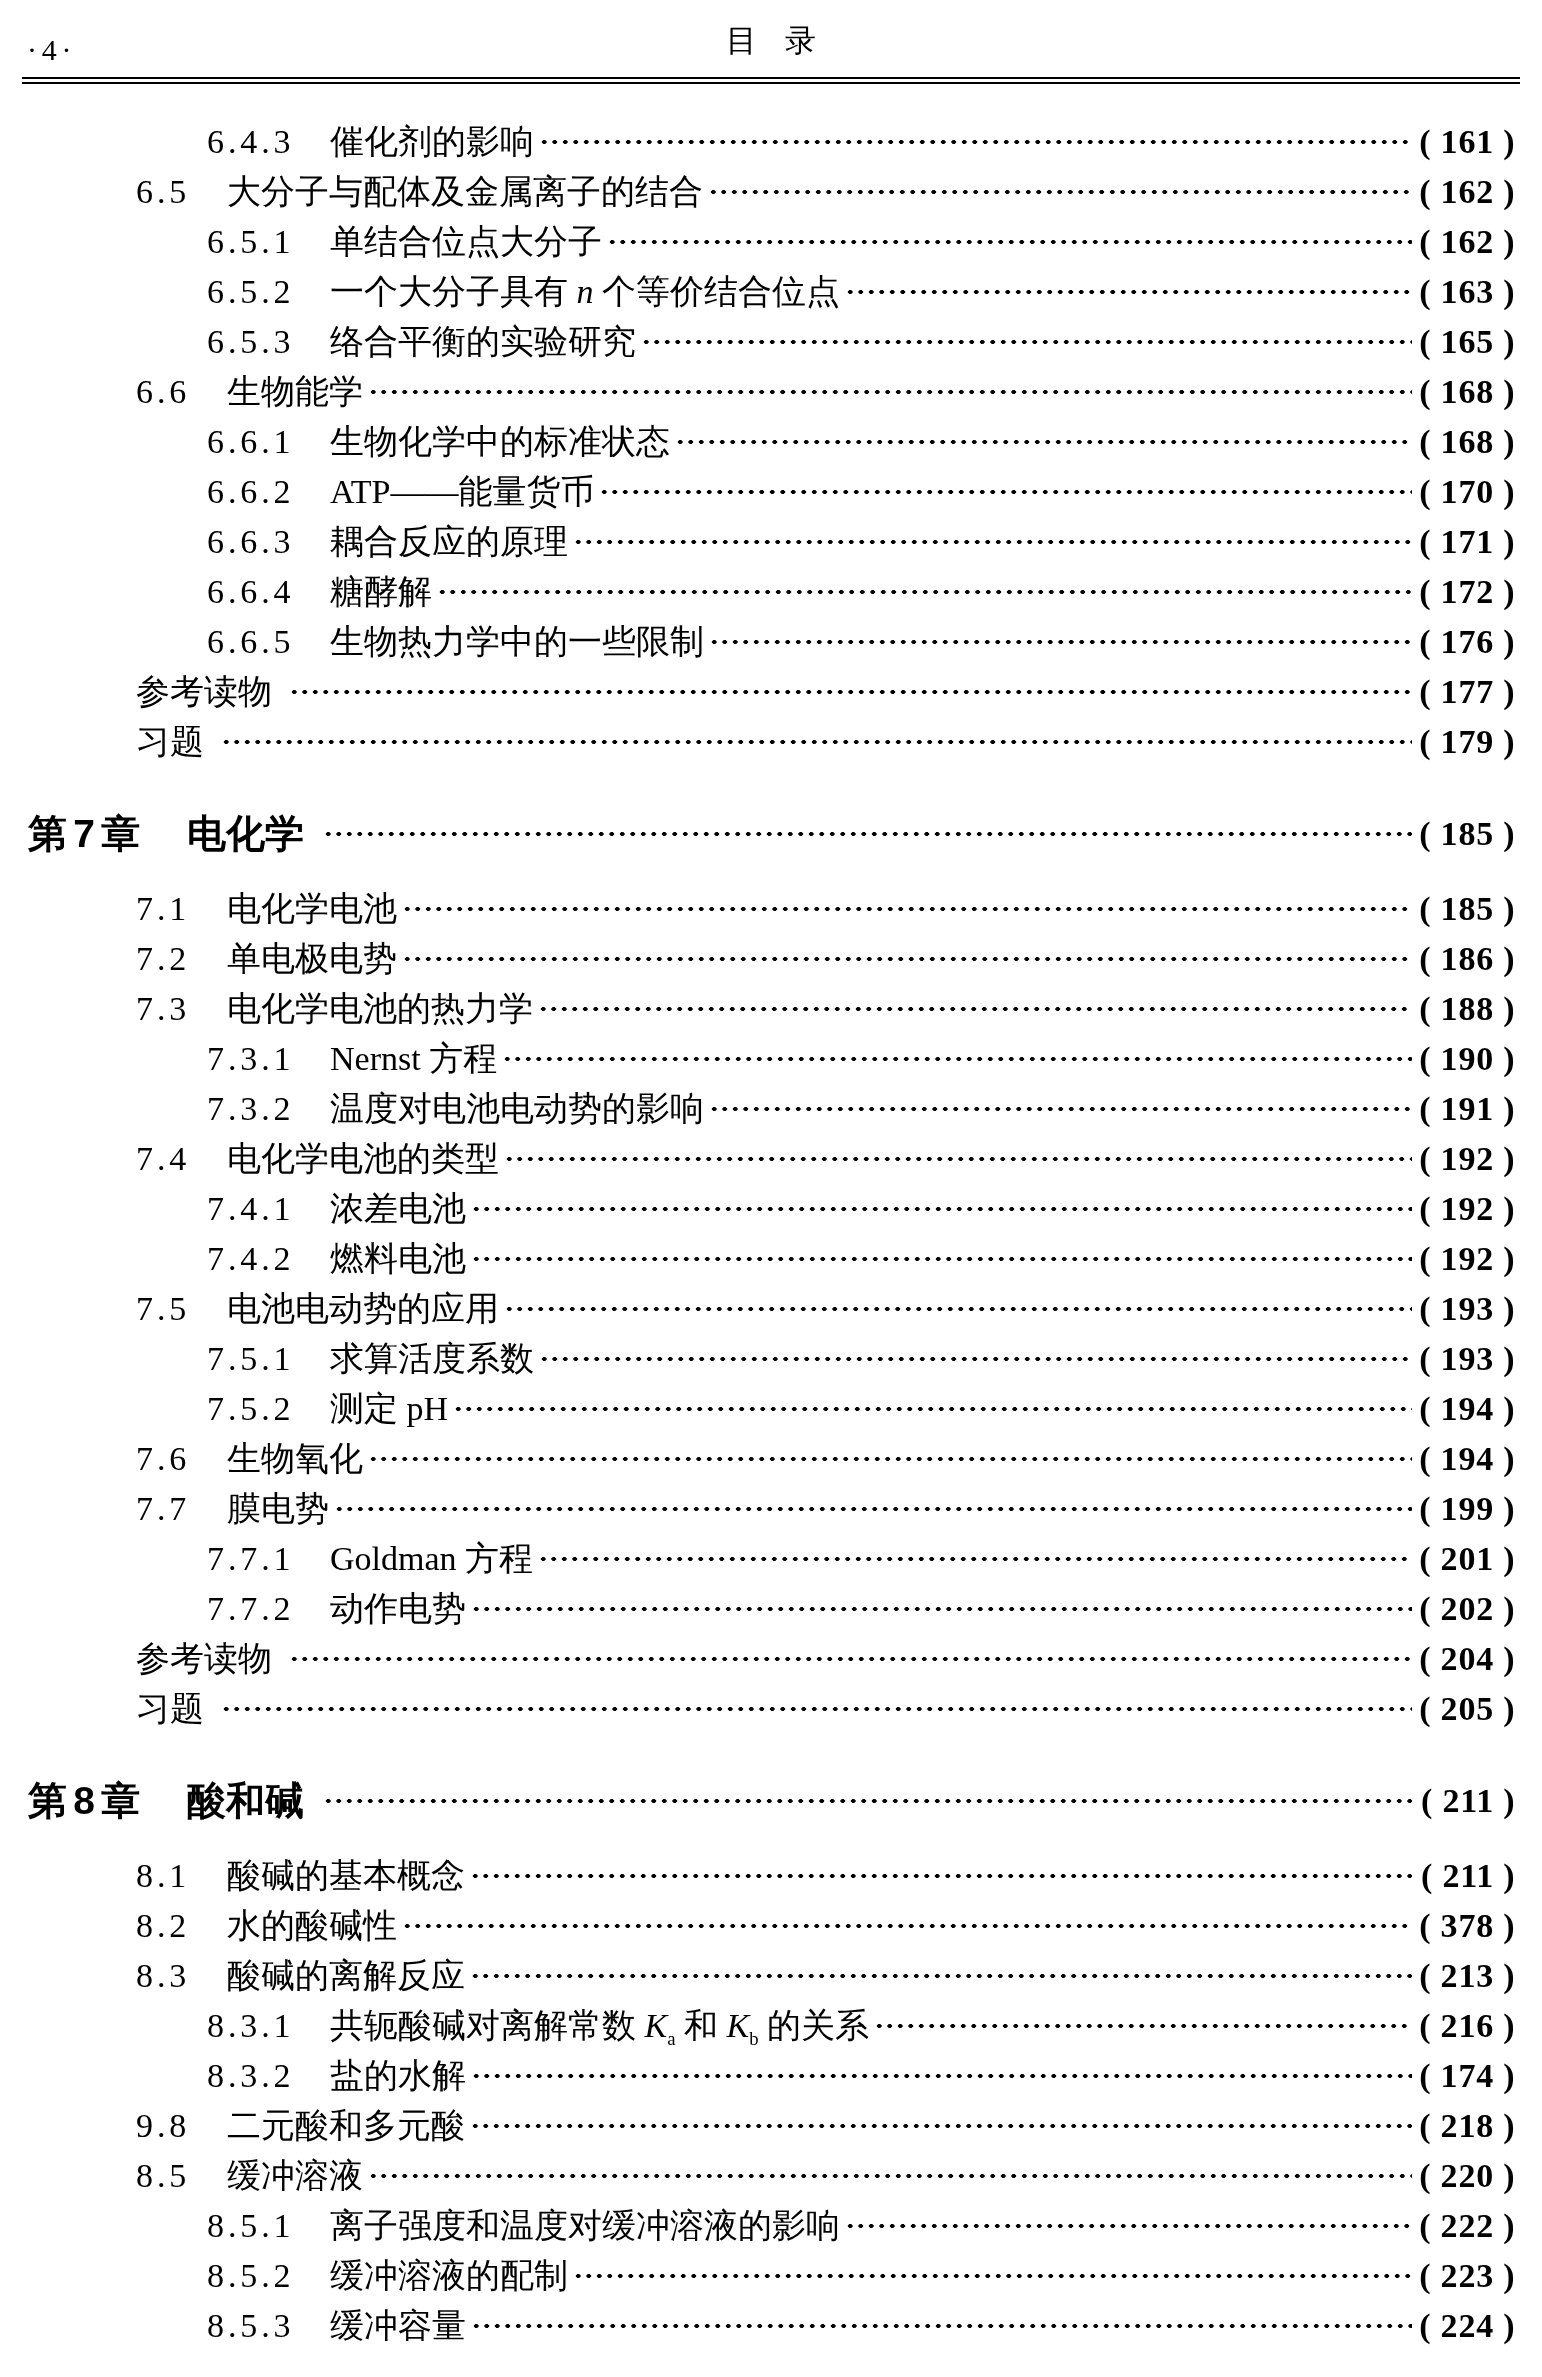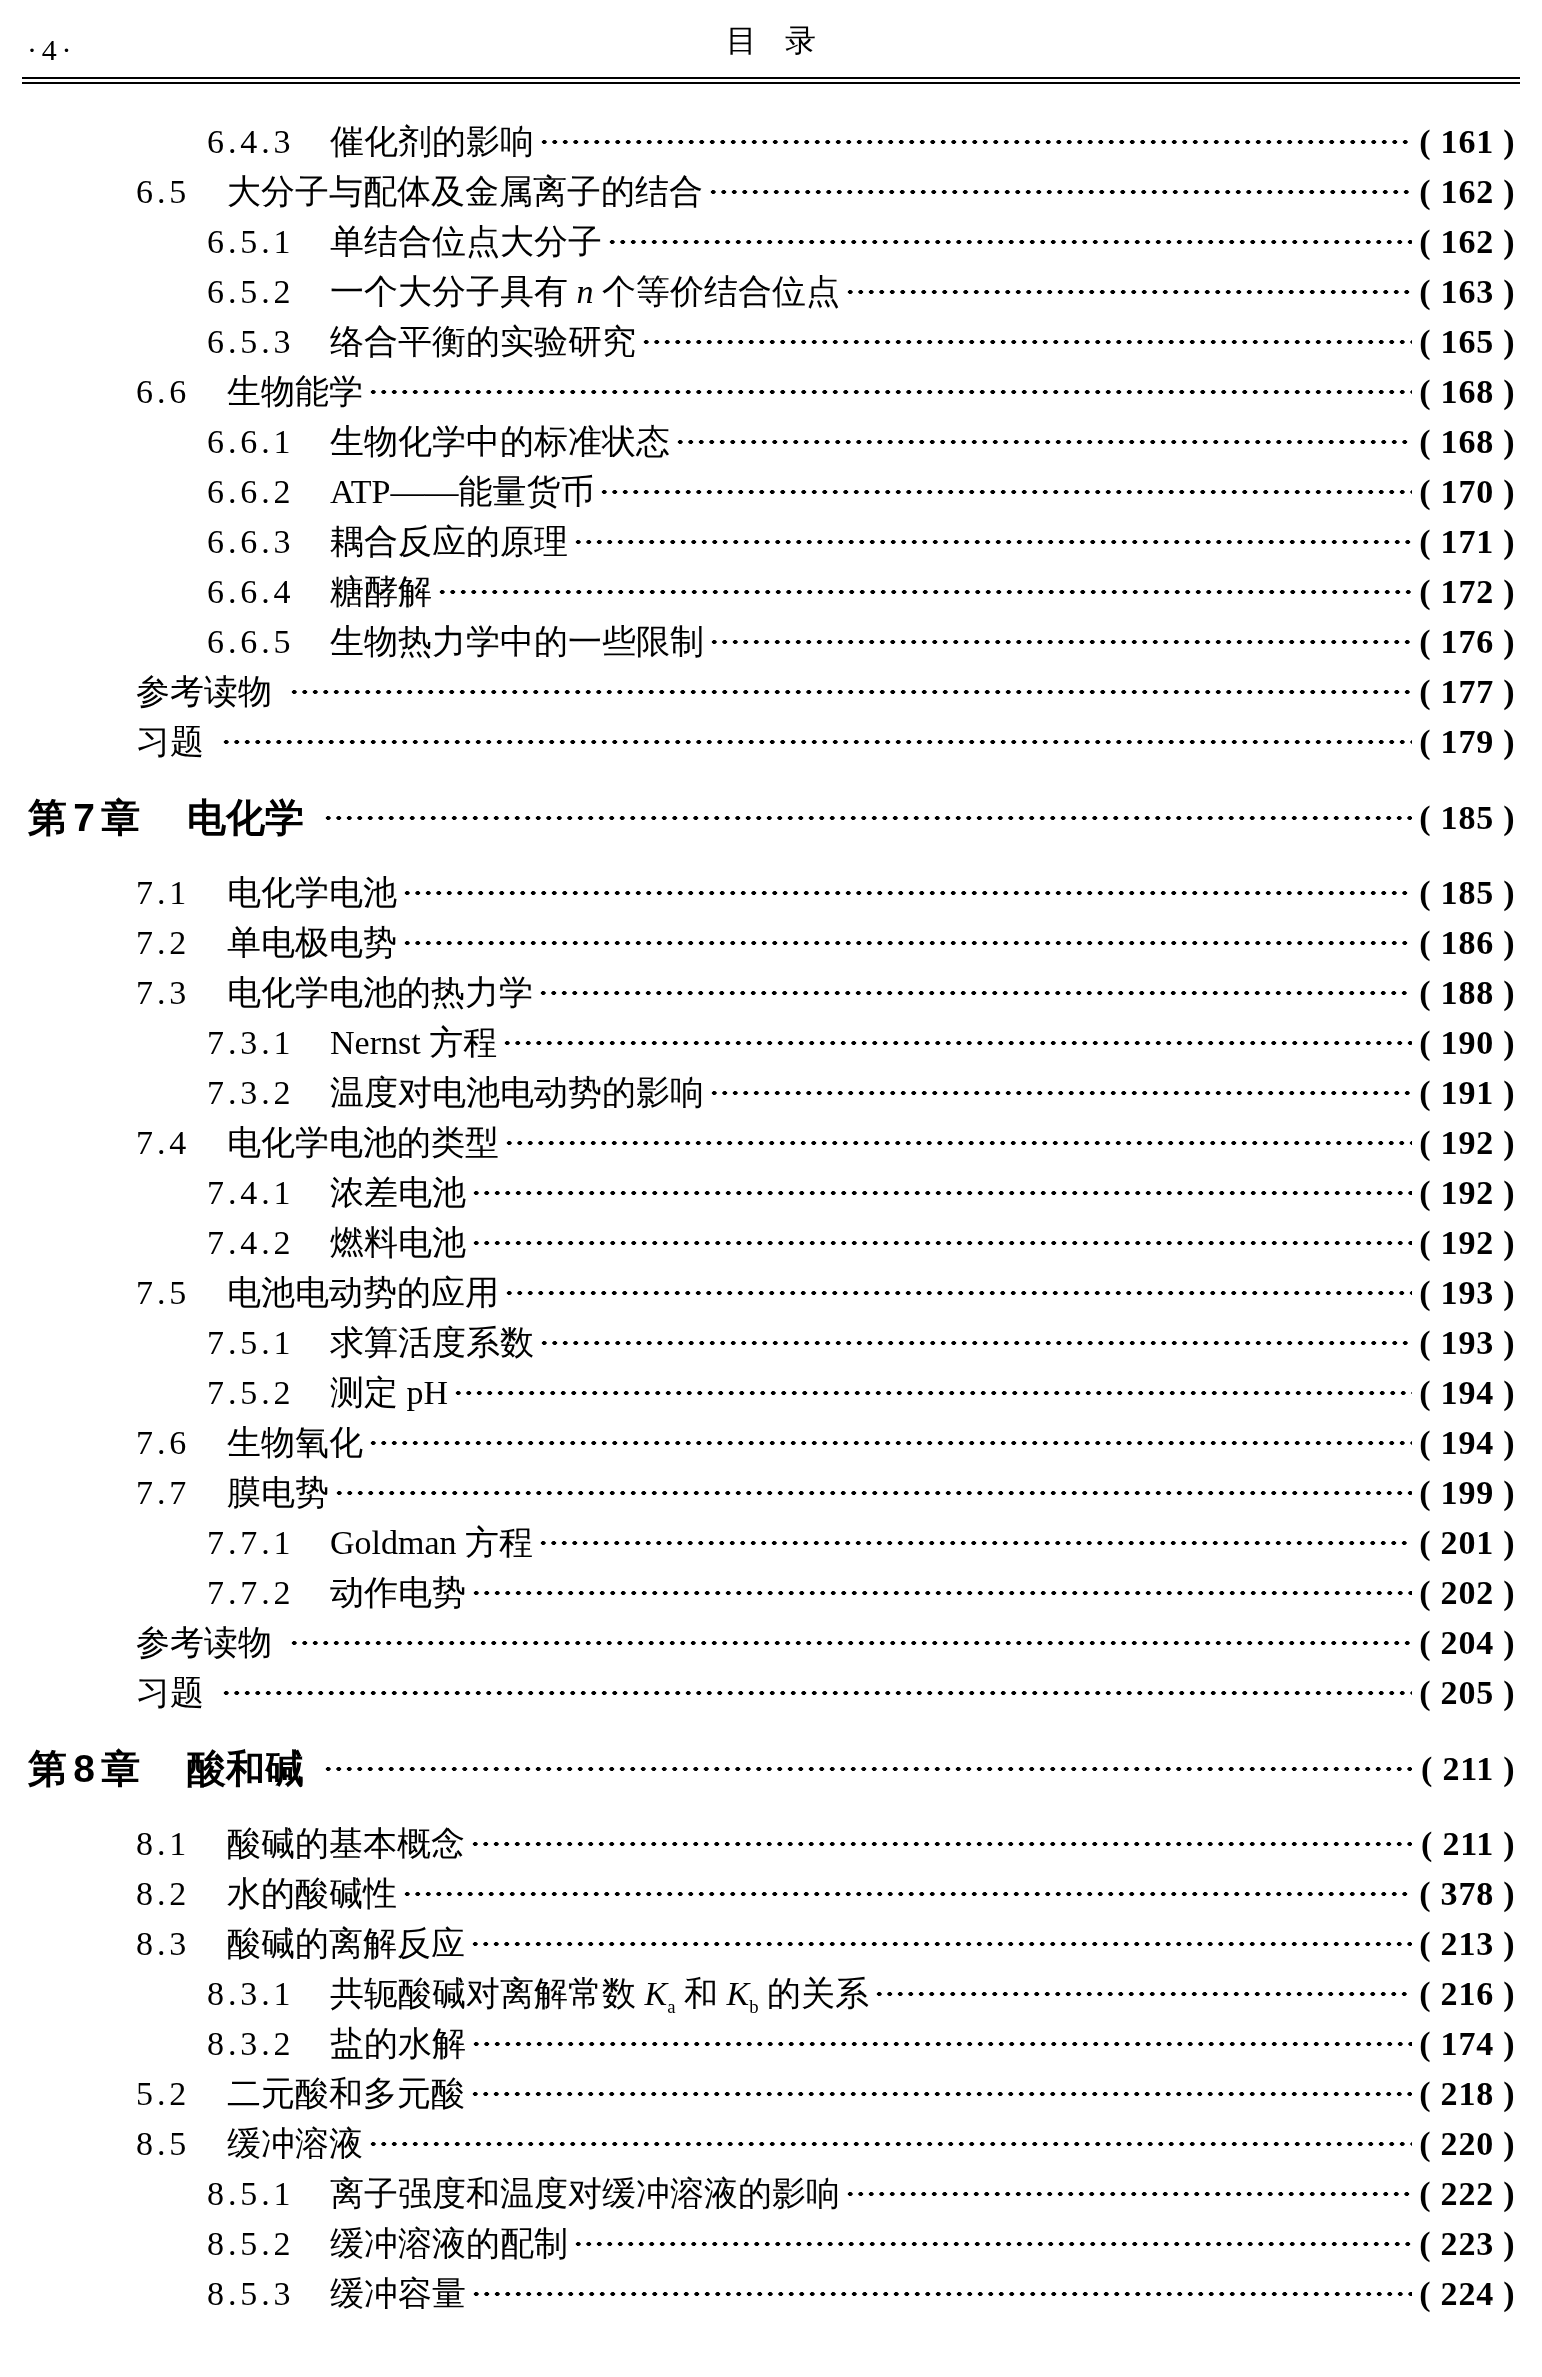--- a/index.html
+++ b/index.html
@@ -35,21 +35,21 @@
     margin-left: 44px;
   }
   .row .num  { flex: 0 0 auto; letter-spacing: 3.9px; }
   .row .title{ flex: 0 0 auto; white-space: pre; }
 
   .row.l2 .num { width: 91px; }
   .row.l3      { padding-left: 163px; }
   .row.l3 .num { width: 123px; }
 
   .row.chapter {
-    height: 50px; margin: 26px 0 25px 0;
+    height: 50px; margin: 42px 0 25px 0;
     padding-left: 28px;
     font-size: 39px; font-weight: 700;
     font-family: "Liberation Sans", "DejaVu Sans", sans-serif;
   }
   .row.chapter .num { width: 159px; letter-spacing: 6.3px; }
   .row.chapter .leader { margin-left: 19px; }
   .row.plain   .leader { margin-left: 17px; }
 
   .leader {
     flex: 1 1 auto; align-self: stretch;
@@ -295,21 +295,21 @@
     <span class="leader"></span>
     <span class="page-num">( 216 )</span>
   </div>
     <div class="row l3">
     <span class="num">8.3.2</span>
     <span class="title">盐的水解</span>
     <span class="leader"></span>
     <span class="page-num">( 174 )</span>
   </div>
     <div class="row l2">
-    <span class="num">5.2</span>
+    <span class="num">9.8</span>
     <span class="title">二元酸和多元酸</span>
     <span class="leader"></span>
     <span class="page-num">( 218 )</span>
   </div>
     <div class="row l2">
     <span class="num">8.5</span>
     <span class="title">缓冲溶液</span>
     <span class="leader"></span>
     <span class="page-num">( 220 )</span>
   </div>

